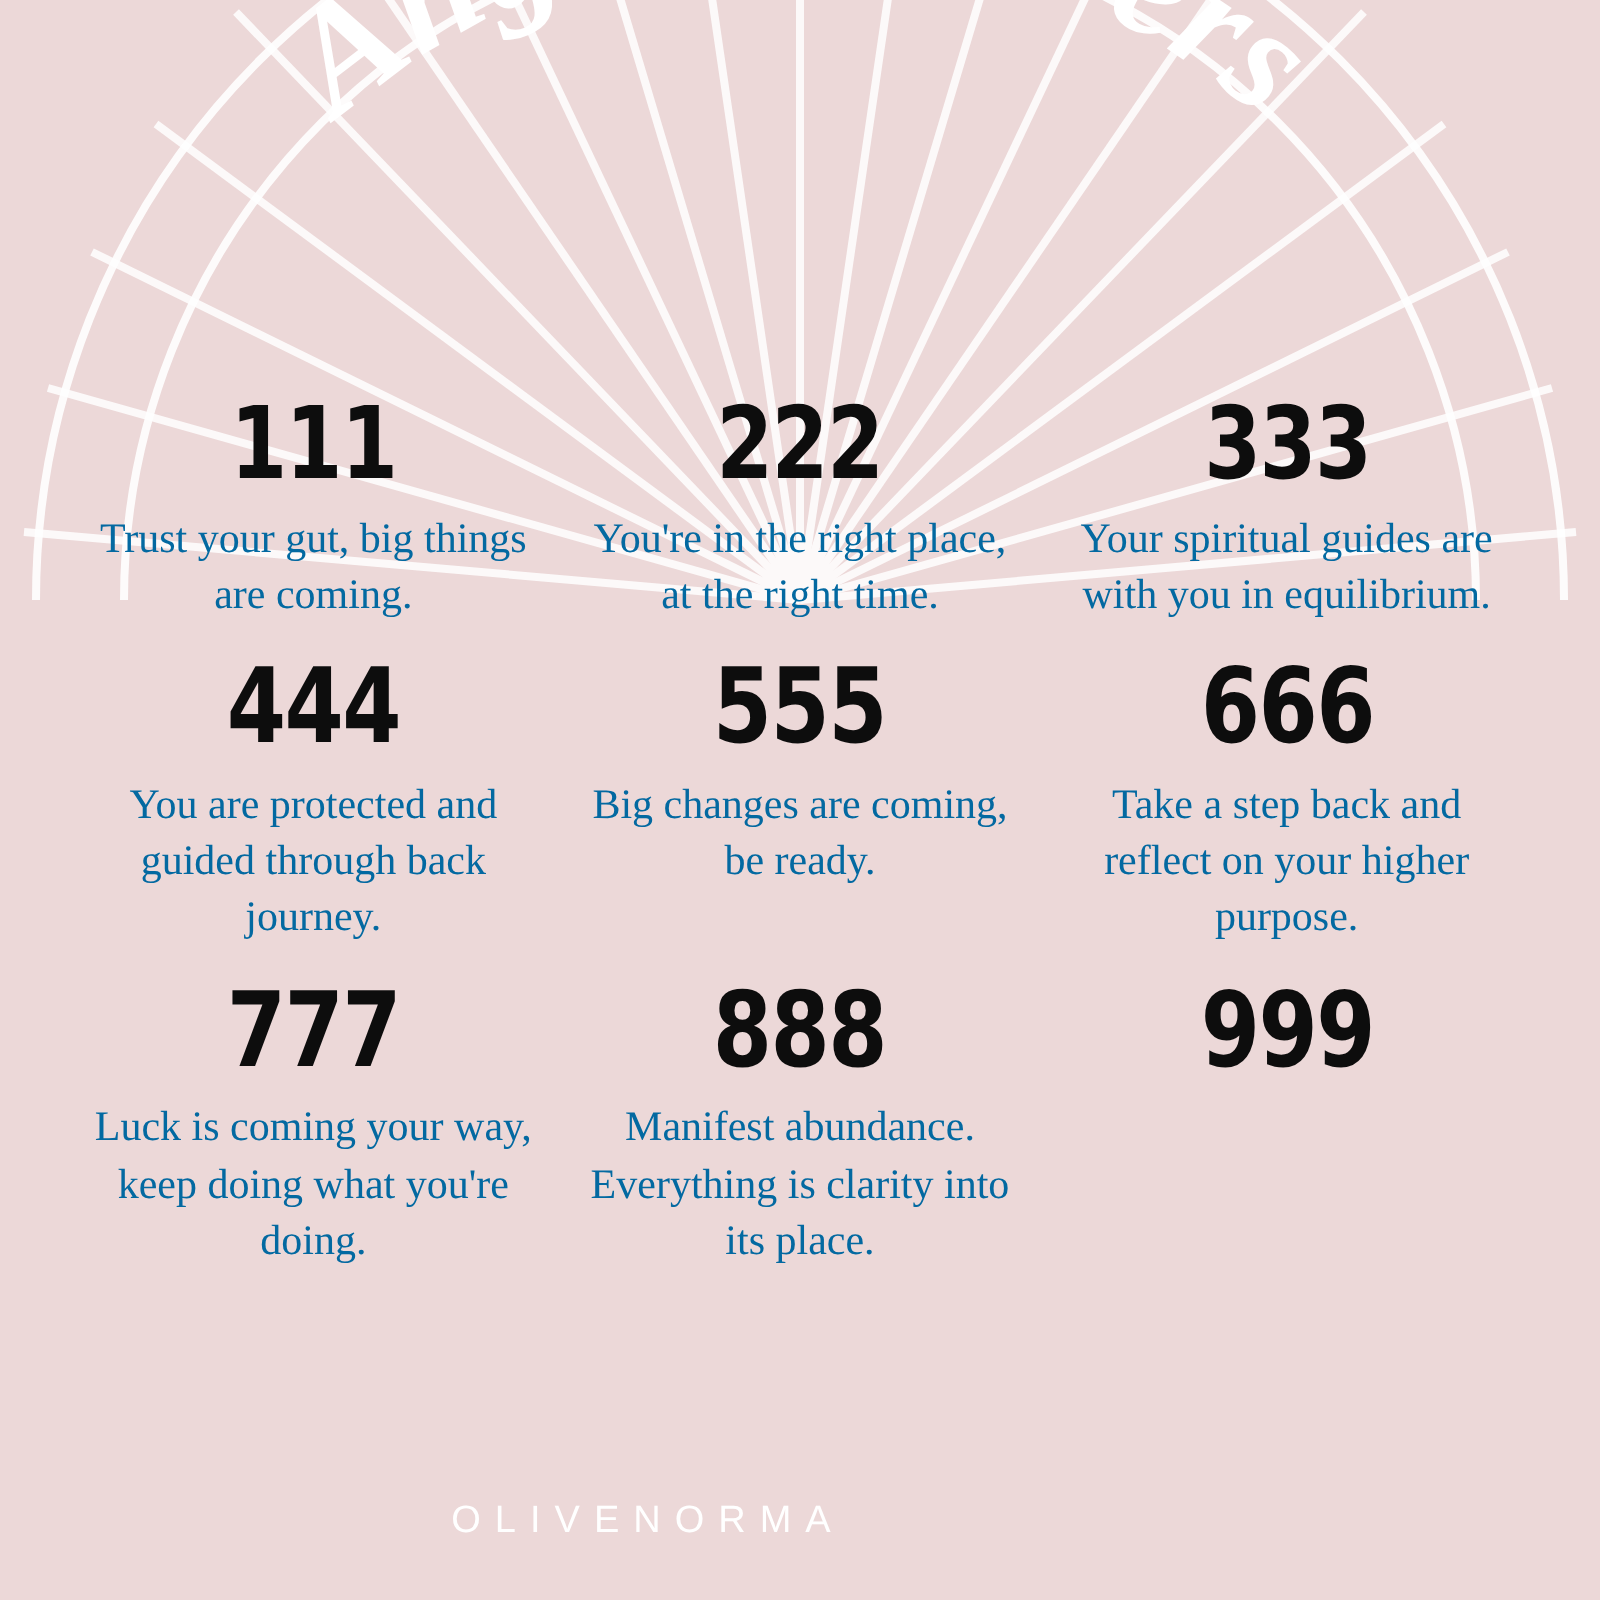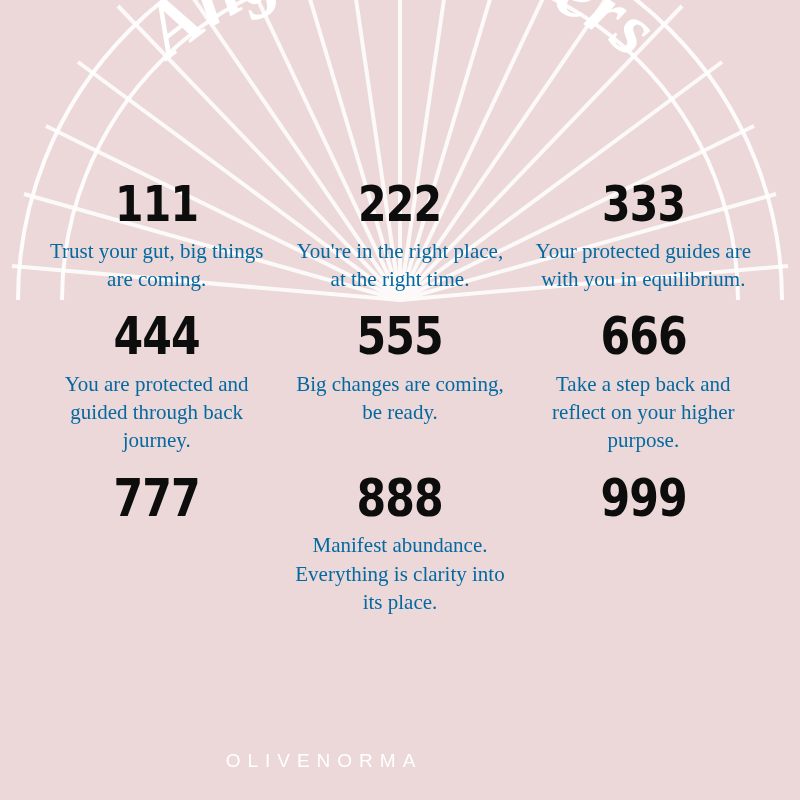--- a/index.html
+++ b/index.html
@@ -45,21 +45,21 @@
     font-family: "Liberation Serif", serif;
     font-weight: bold;
     font-style: italic;
     font-size: 76px;
     fill: #ffffff;
     letter-spacing: 1px;
   }
 
   .grid {
     position: absolute;
-    top: 178px;
+    top: 196px;
     left: 40px;
     width: 720px;
     display: grid;
     grid-template-columns: 1fr 1fr 1fr;
     grid-row-gap: 2px;
     grid-column-gap: 10px;
   }
   .cell {
     text-align: center;
     padding: 0 6px;
@@ -150,38 +150,39 @@
     <div class="cell row1">
       <div class="num">111</div>
       <div class="desc">Trust your gut, big things are coming.</div>
     </div>
     <div class="cell row1">
       <div class="num">222</div>
       <div class="desc">You're in the right place, at the right time.</div>
     </div>
     <div class="cell row1">
       <div class="num">333</div>
-      <div class="desc">Your protected guides are with you in equilibrium.</div>
+      <div class="desc">Your spiritual guides are with you in equilibrium.</div>
     </div>
 
     <div class="cell row2">
       <div class="num">444</div>
       <div class="desc">You are protected and guided through back journey.</div>
     </div>
     <div class="cell row2">
       <div class="num">555</div>
       <div class="desc">Big changes are coming, be ready.</div>
     </div>
     <div class="cell row2">
       <div class="num">666</div>
       <div class="desc">Take a step back and reflect on your higher purpose.</div>
     </div>
 
     <div class="cell row3">
       <div class="num">777</div>
+      <div class="desc">Luck is coming your way, keep doing what you're doing.</div>
     </div>
     <div class="cell row3">
       <div class="num">888</div>
       <div class="desc">Manifest abundance. Everything is clarity into its place.</div>
     </div>
     <div class="cell row3">
       <div class="num">999</div>
     </div>
 
   </div>

